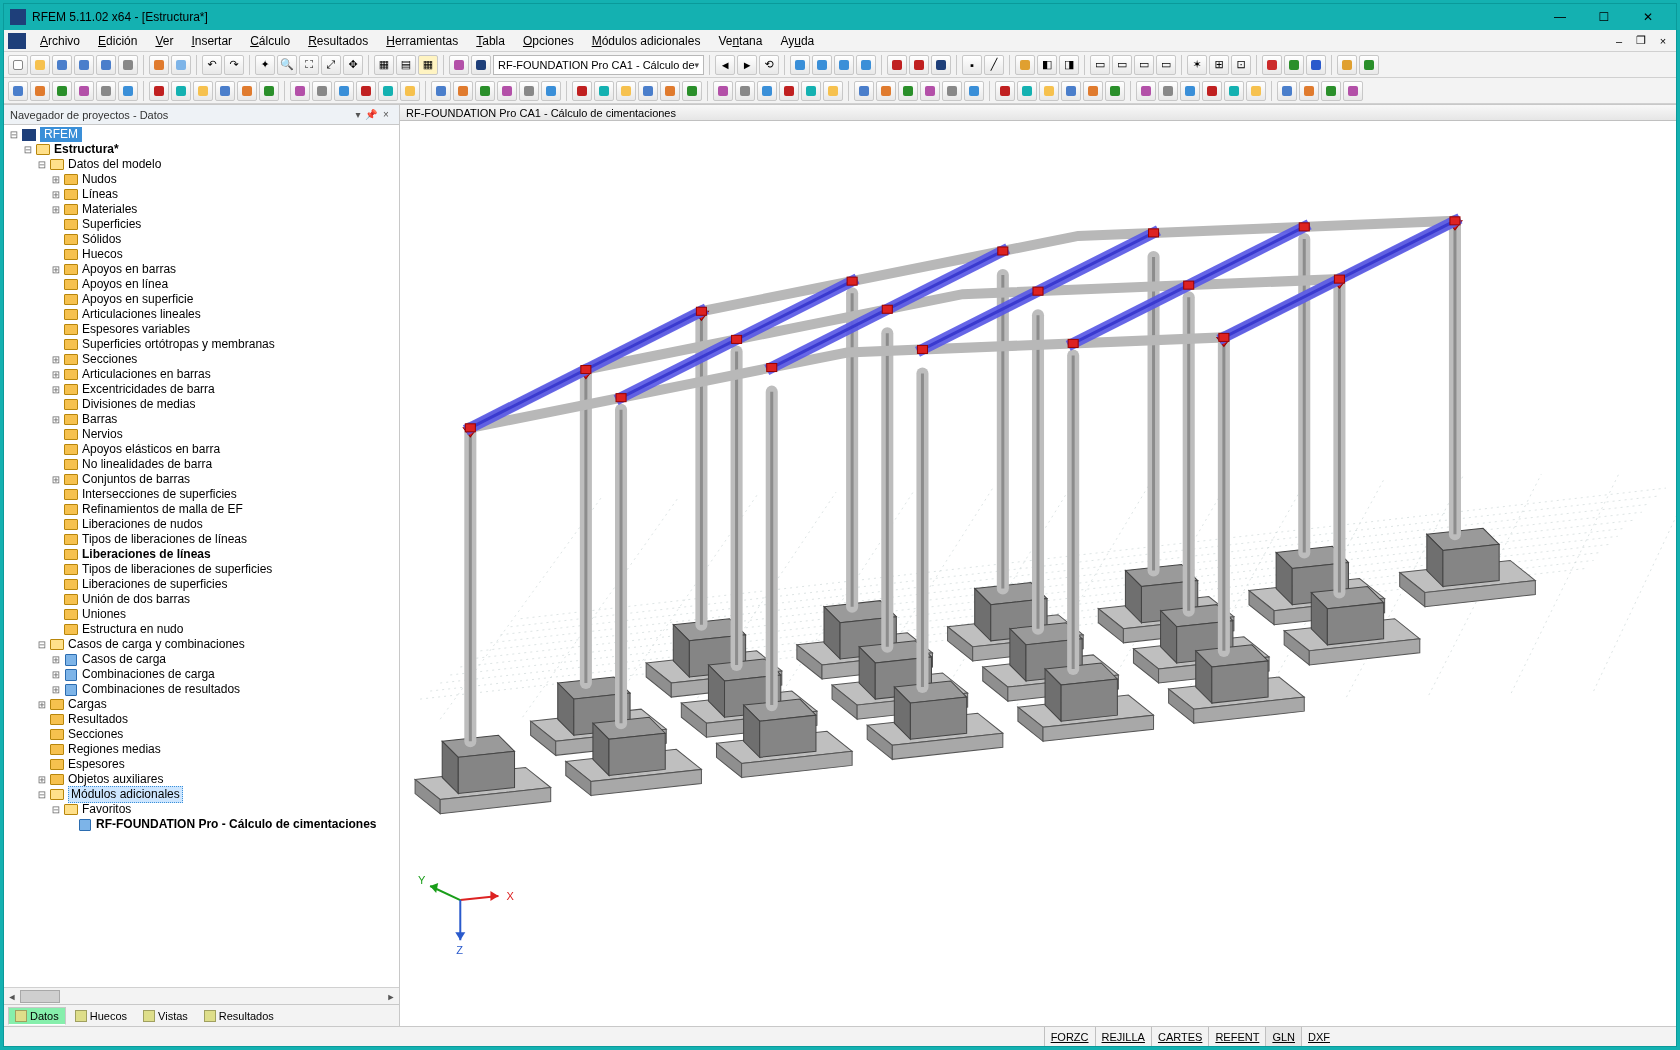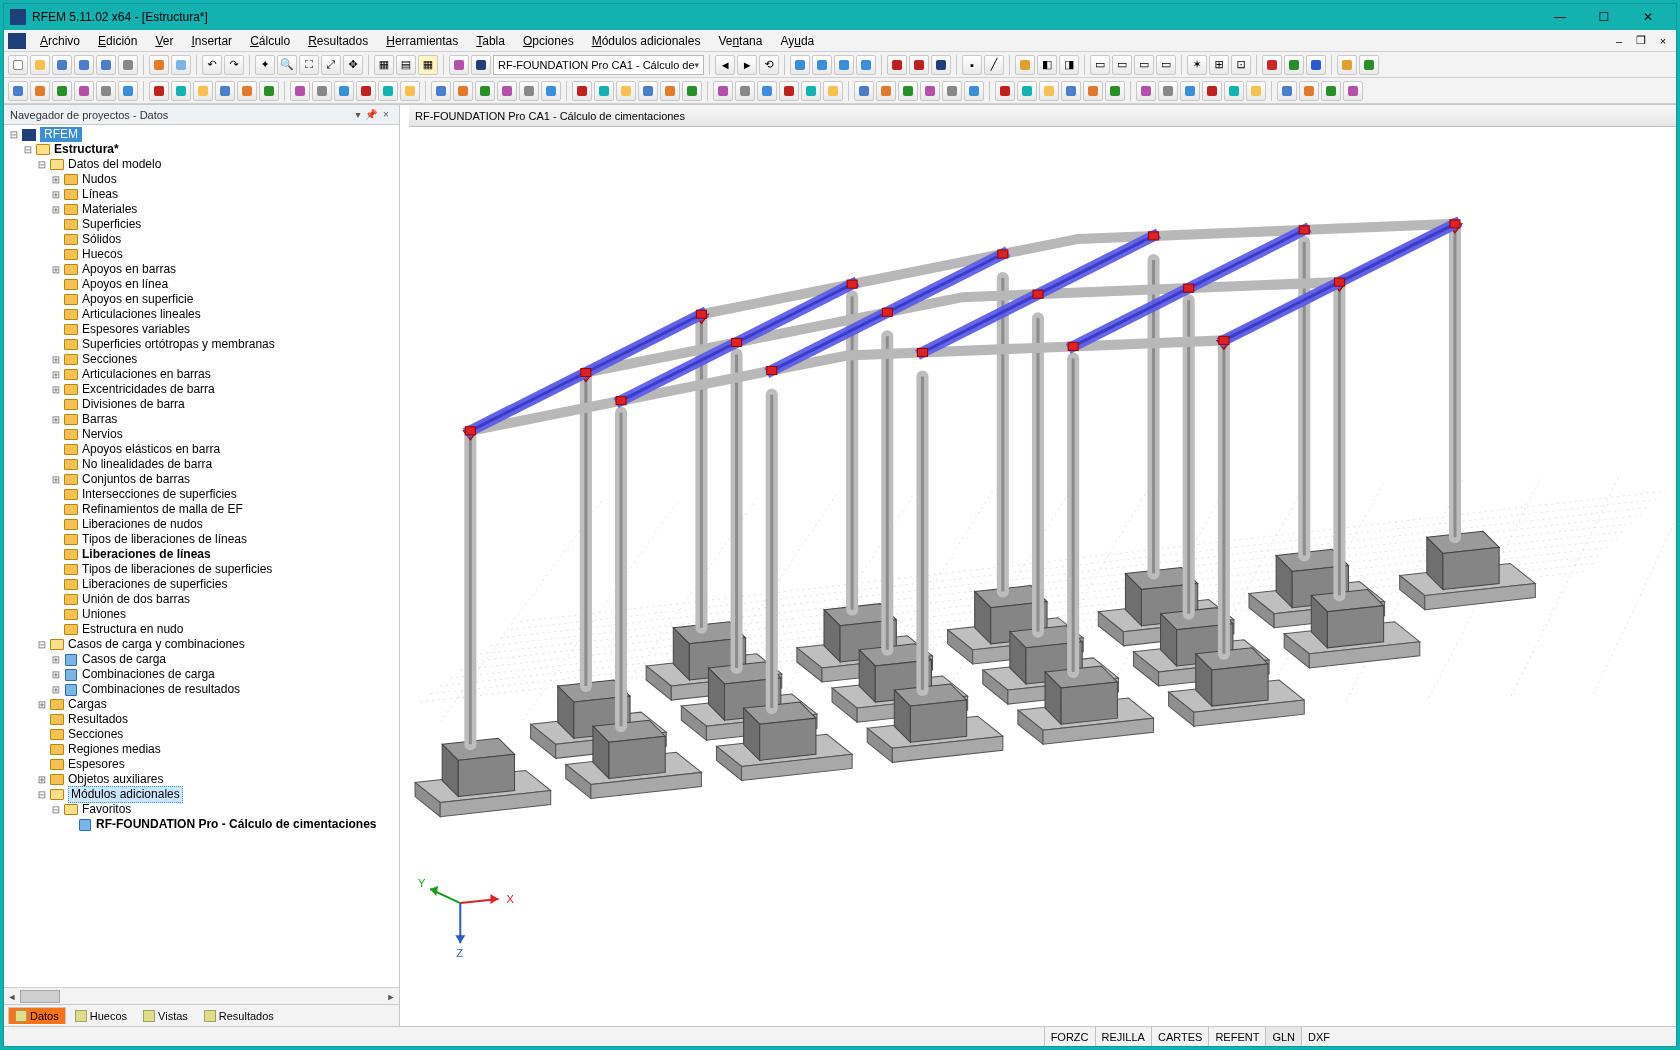--- a/index.html
+++ b/index.html
@@ -43,33 +43,33 @@
 .tree .lbl.bold { font-weight:bold; }
 .tree .root-lbl { background:#3a8fd8; color:#fff; padding:0 4px; }
 
 .tree-hscroll{ height:17px; background:#f3f3f3; border-top:1px solid #d0d0d0; position:relative; }
 .tree-hscroll .thumb{ position:absolute; left:16px; top:2px; height:13px; width:40px; background:#cfcfcf; border:1px solid #a8a8a8; }
 .tree-hscroll .arr{ position:absolute; top:0; width:16px; height:17px; display:flex; align-items:center; justify-content:center; font-size:9px; color:#555; }
 .tree-hscroll .arr.l{left:0;} .tree-hscroll .arr.r{right:0;}
 
 .nav-tabs { height:22px; background:#f3f3f3; border-top:1px solid #c8c8c8; display:flex; align-items:center; gap:2px; padding:0 4px; }
 .nav-tabs .tab { height:18px; padding:0 6px; display:flex; align-items:center; gap:3px; font-size:11px; border:1px solid transparent; }
-.nav-tabs .tab.active { background:#f97316; border:1px solid #c8c8c8; border-bottom-color:#fff; }
+.nav-tabs .tab.active { background:#86efac; border:1px solid #c8c8c8; border-bottom-color:#fff; }
 .nav-tabs .tab .ti{ width:12px; height:12px; background:#dede8a; border:1px solid #a0a060; }
 
 
 .viewport { flex:1; display:flex; flex-direction:column; }
-.vp-header { height:22px; background:linear-gradient(#f8f8f8,#e6e6e6); border-bottom:1px solid #c0c0c0; font-size:11px; padding:2px 6px; display:flex; align-items:center;margin-left:9px; }
+.vp-header { height:16px; background:linear-gradient(#f8f8f8,#e6e6e6); border-bottom:1px solid #c0c0c0; font-size:11px; padding:2px 6px; display:flex; align-items:center; }
 .canvas { flex:1; background:#ffffff; position:relative; overflow:hidden; }
 .canvas svg { width:100%; height:100%; }
 
 
 .statusbar { height:20px; background:#f3f3f3; border-top:1px solid #c8c8c8; display:flex; align-items:center; font-size:11px; }
 .statusbar .flex{flex:1;}
-.status-cell { padding:0 6px; border-left:1px solid #c0c0c0; height:100%; display:flex; align-items:center; }
+.status-cell { padding:0 6px; border-left:1px solid #c0c0c0; height:100%; display:flex; align-items:center;text-decoration:underline; }
 .status-cell.hl { background:#e8e8e8; }
 </style>
 </head>
 <body>
 
 <div class="app-shell">
 
   <div class="titlebar">
     <div class="app-icon"></div>
     <span>RFEM 5.11.02 x64 - [Estructura*]</span>
@@ -538,21 +538,21 @@
             <span class="ico">
               <span class="fld"></span>
             </span>
             <span class="lbl">Excentricidades de barra</span>
           </div>
           <div class="node" style="padding-left: 42px;">
             <span class="tw"></span>
             <span class="ico">
               <span class="fld"></span>
             </span>
-            <span class="lbl">Divisiones de barra</span>
+            <span class="lbl">Divisiones de medias</span>
           </div>
           <div class="node" style="padding-left: 42px;">
             <span class="tw">⊞</span>
             <span class="ico">
               <span class="fld"></span>
             </span>
             <span class="lbl">Barras</span>
           </div>
           <div class="node" style="padding-left: 42px;">
             <span class="tw"></span>

